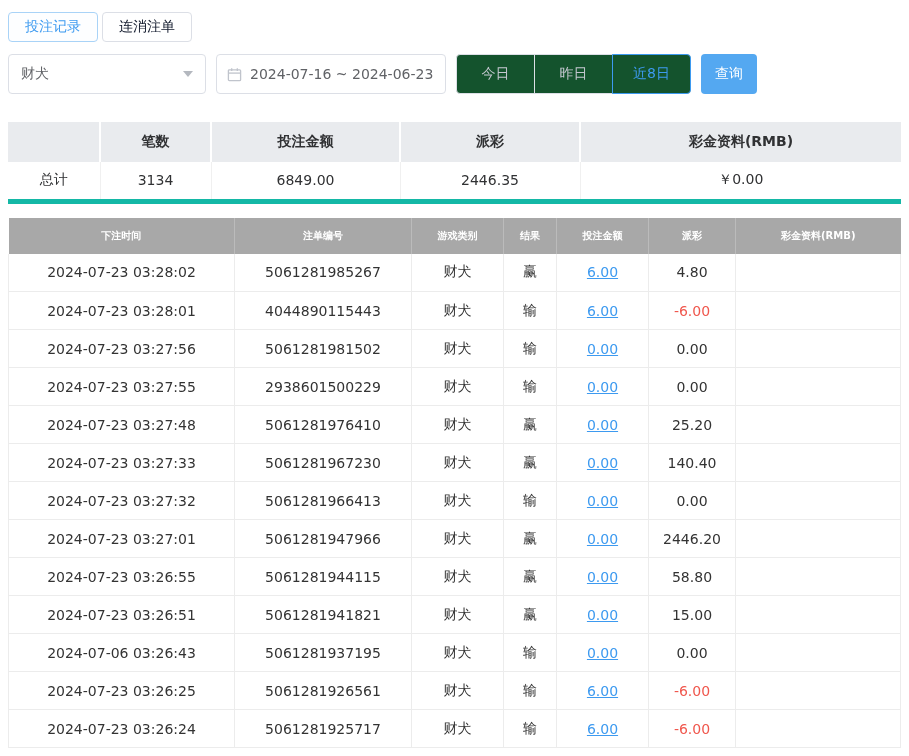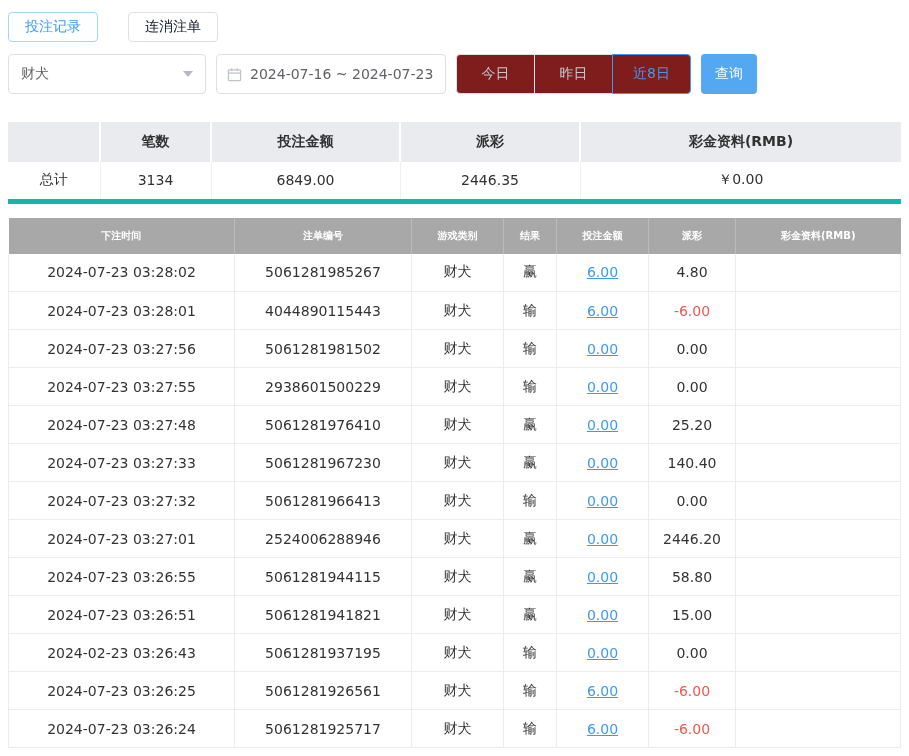--- a/index.html
+++ b/index.html
@@ -5,21 +5,21 @@
   * { margin: 0; padding: 0; box-sizing: border-box; }
   html, body { width: 909px; height: 756px; overflow: hidden; background: #fff; }
   body {
     font-family: "DejaVu Sans", "Liberation Sans", sans-serif;
     color: #303133;
     font-size: 14px;
   }
   .page { padding: 12px 8px 0 8px; }
 
   
-  .tabs-row { display: flex; gap: 30px; align-items: center; }
+  .tabs-row { display: flex; gap: 4px; align-items: center; }
   .tab {
     height: 30px; padding: 0 16px; background: #fff;
     border: 1px solid #dcdfe6; border-radius: 4px;
     font-size: 14px; color: #0f172a; cursor: pointer;
     font-family: inherit; display: inline-flex; align-items: center;
   }
   .tab.active {
     color: var(--accent, #3d9af0);
     border-color: #a9d3f7;
     background: #fdfeff;
@@ -37,21 +37,21 @@
     border-left: 5px solid transparent; border-right: 5px solid transparent;
     border-top: 6px solid #b4b8bf;
   }
   .date-box {
     width: 230px; height: 40px; border: 1px solid #dcdfe6; border-radius: 4px;
     display: flex; align-items: center; gap: 8px; padding: 0 10px;
     color: #606266; margin-left: 10px; cursor: pointer; background: #fff;
   }
   .btn-group { display: inline-flex; margin-left: 10px; }
   .range-btn {
-    width: 79px; height: 40px; background: #7f1d1d; border: 1px solid #dcdfe6;
+    width: 79px; height: 40px; background: #14532d; border: 1px solid #dcdfe6;
     color: #c3c7cf; font-size: 14px; cursor: pointer; font-family: inherit;
     margin-left: -1px; position: relative;
   }
   .range-btn:first-child { border-radius: 4px 0 0 4px; margin-left: 0; }
   .range-btn:last-child { border-radius: 0 4px 4px 0; }
   .range-btn.active {
     color: var(--accent, #3d9af0);
     border-color: var(--accent, #3d9af0);
     z-index: 1;
   }
@@ -113,21 +113,21 @@
     </div>
     <div class="date-box">
       <span style="display:inline-flex;">
         <svg width="15" height="15" viewBox="0 0 16 16" aria-hidden="true">
           <rect x="1.5" y="3" width="13" height="11.5" rx="1" fill="none" stroke="#c0c4cc" stroke-width="1.4"></rect>
           <line x1="1.5" y1="6.5" x2="14.5" y2="6.5" stroke="#c0c4cc" stroke-width="1.4"></line>
           <line x1="5" y1="1.2" x2="5" y2="4.2" stroke="#c0c4cc" stroke-width="1.4"></line>
           <line x1="11" y1="1.2" x2="11" y2="4.2" stroke="#c0c4cc" stroke-width="1.4"></line>
         </svg>
       </span>
-      <span>2024-07-16 ~ 2024-07-23</span>
+      <span>2024-07-16 ~ 2024-06-23</span>
     </div>
     <div class="btn-group">
       <button class="range-btn">今日</button>
       <button class="range-btn">昨日</button>
       <button class="range-btn active">近8日</button>
     </div>
     <button class="query-btn">查询</button>
   </div>
 
   <table class="summary-table">
@@ -238,21 +238,21 @@
           <td>2024-07-23 03:27:32</td>
           <td>5061281966413</td>
           <td>财犬</td>
           <td>输</td>
           <td><a class="amount-link">0.00</a></td>
           <td>0.00</td>
           <td></td>
         </tr>
         <tr>
           <td>2024-07-23 03:27:01</td>
-          <td>2524006288946</td>
+          <td>5061281947966</td>
           <td>财犬</td>
           <td>赢</td>
           <td><a class="amount-link">0.00</a></td>
           <td>2446.20</td>
           <td></td>
         </tr>
         <tr>
           <td>2024-07-23 03:26:55</td>
           <td>5061281944115</td>
           <td>财犬</td>
@@ -264,21 +264,21 @@
         <tr>
           <td>2024-07-23 03:26:51</td>
           <td>5061281941821</td>
           <td>财犬</td>
           <td>赢</td>
           <td><a class="amount-link">0.00</a></td>
           <td>15.00</td>
           <td></td>
         </tr>
         <tr>
-          <td>2024-02-23 03:26:43</td>
+          <td>2024-07-06 03:26:43</td>
           <td>5061281937195</td>
           <td>财犬</td>
           <td>输</td>
           <td><a class="amount-link">0.00</a></td>
           <td>0.00</td>
           <td></td>
         </tr>
         <tr>
           <td>2024-07-23 03:26:25</td>
           <td>5061281926561</td>

